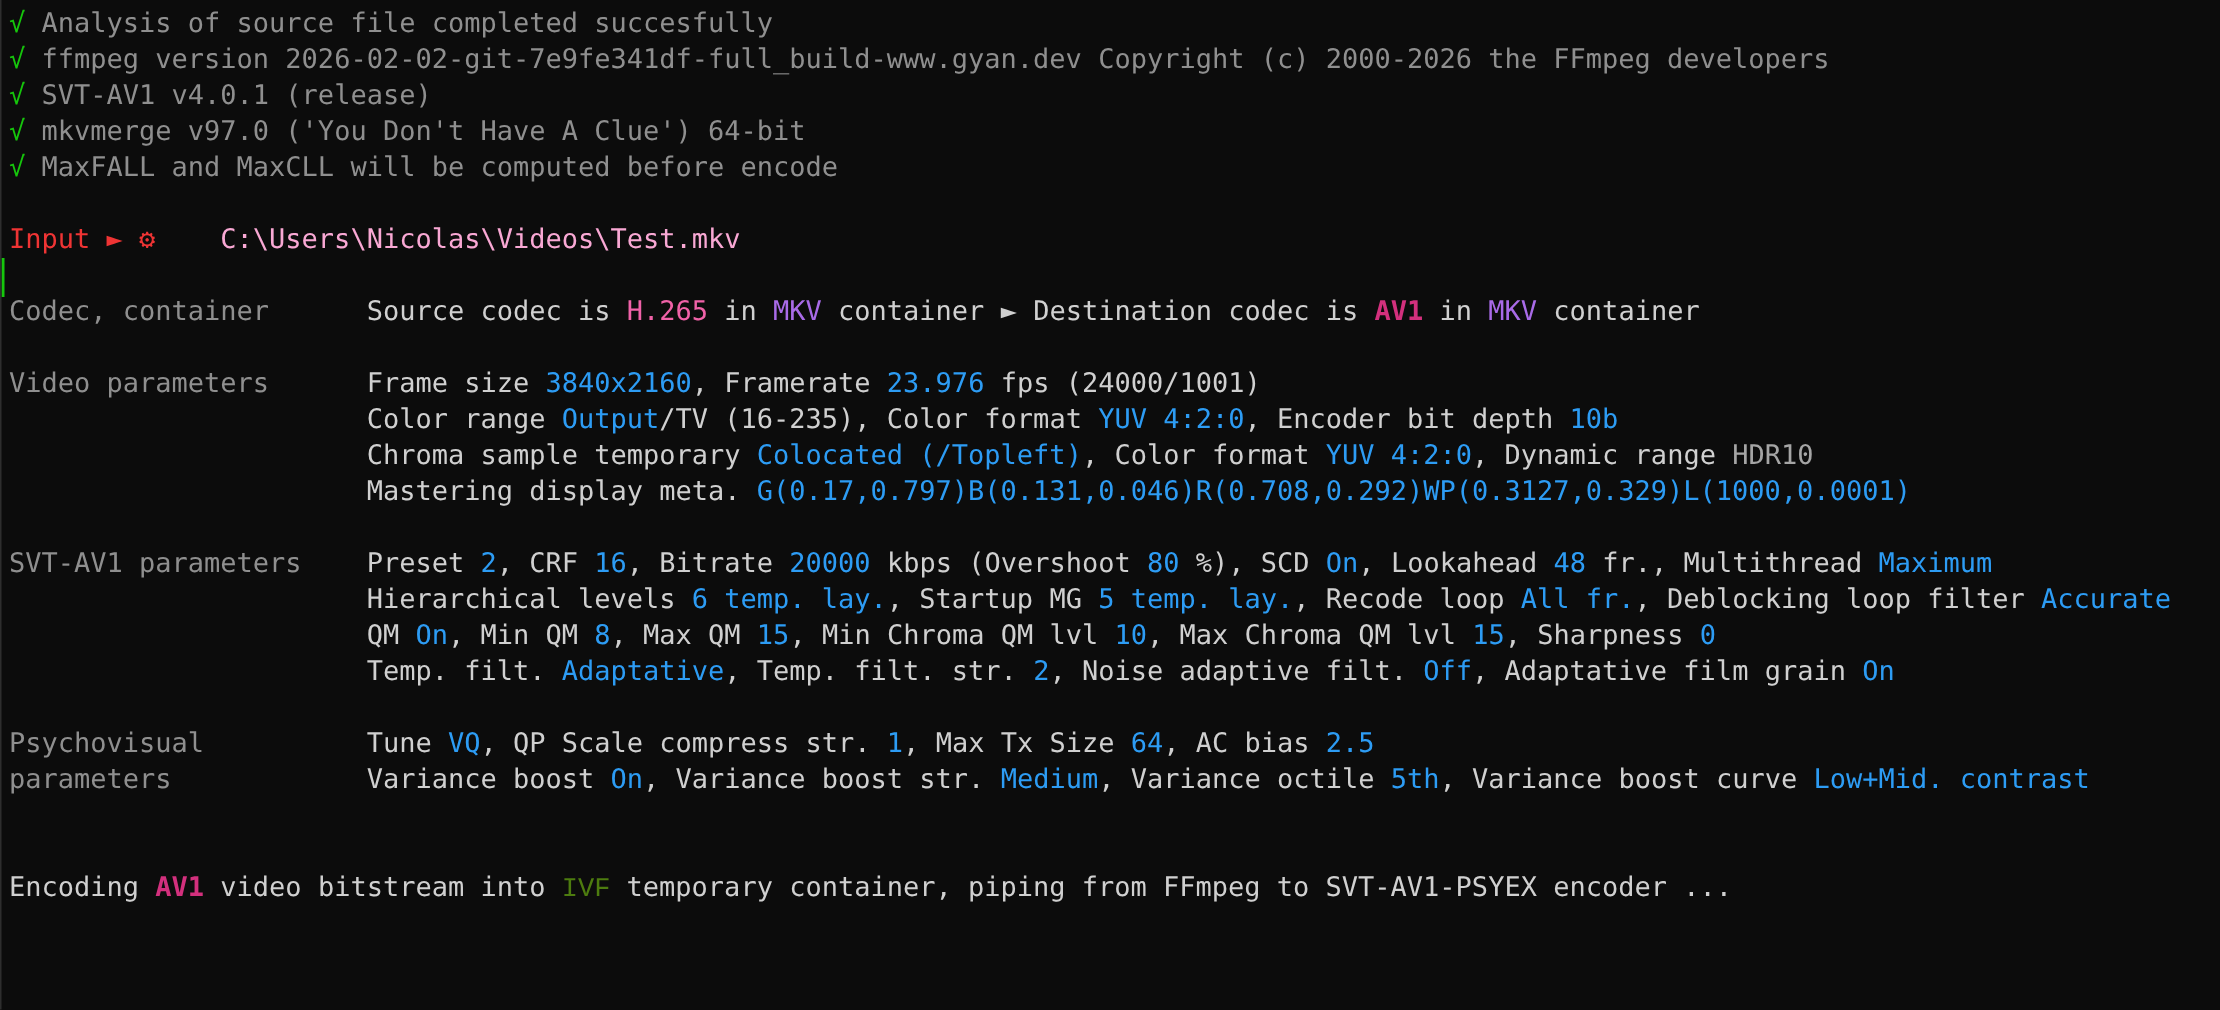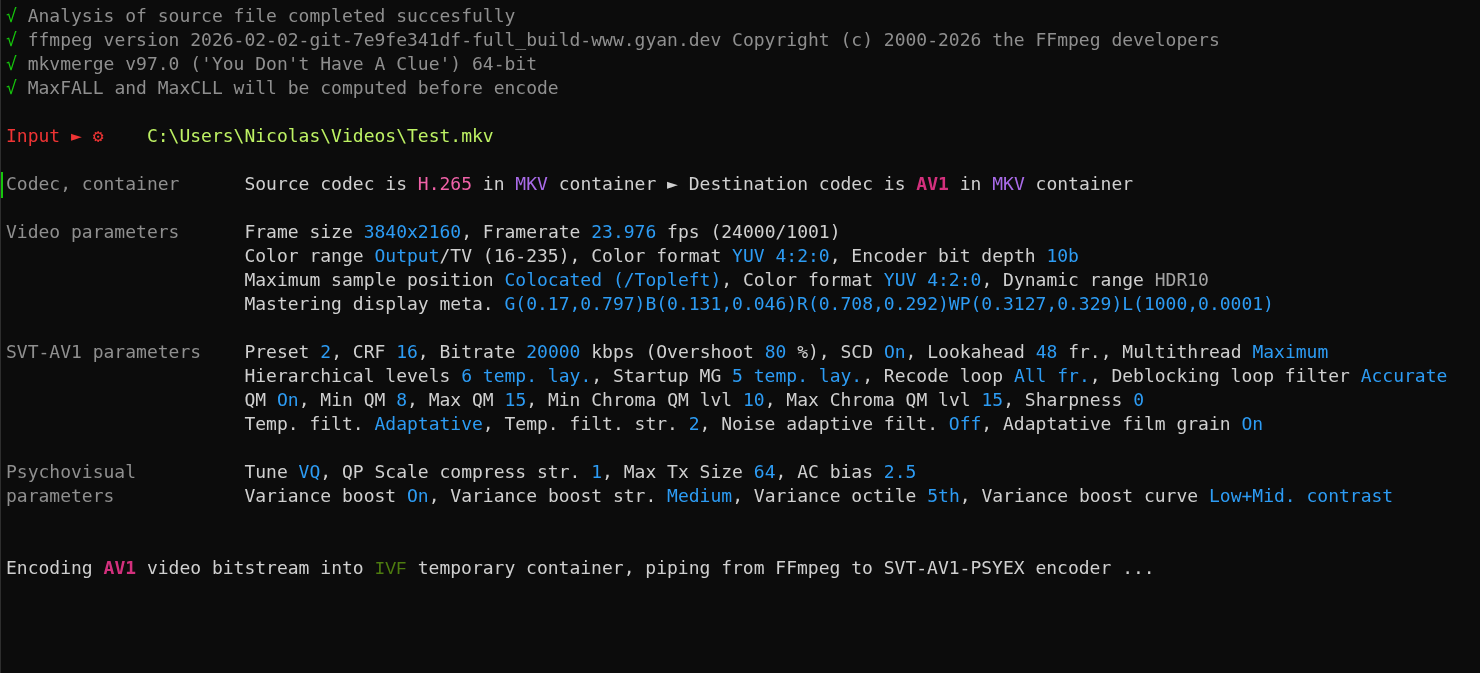--- a/index.html
+++ b/index.html
@@ -20,47 +20,48 @@
   .line{height:24px;white-space:pre;}
   .seg{white-space:pre;}
   .seg.icon{display:inline-block;width:1ch;text-align:center;white-space:normal;}
   
   .c-white   {color:#d0d0d0;}
   .c-muted   {color:#8f8f8f;}
   .c-ok      {color:#16c60c;}
   .c-green   {color:#16c60c;}
   .c-blue    {color:#2d9cf4;}
   .c-red     {color:#ef3434;}
-  .c-redlight{color:#bef264;margin-top:44px;}
+  .c-redlight{color:#f9a8d4;margin-top:44px;}
   .c-pink    {color:#f062a8;}
   .c-purple  {color:#a96be8;margin-top:16px;}
   .c-magenta {color:#d3307d;font-weight:bold;}
   .c-orange  {color:#4d7c0f;font-family:Liberation Mono, monospace;}
   .c-dim     {color:#a5a5a5;}
   .gutter-mark{
     position:absolute;left:0;top:172px;width:2px;height:26px;
     background:#16c60c;
   }
 </style>
 </head>
 <body>
 
 <div id="terminal">
     <div class="line"><span class="seg c-ok">√ </span><span class="seg c-muted">Analysis of source file completed succesfully</span></div>
     <div class="line"><span class="seg c-ok">√ </span><span class="seg c-muted">ffmpeg version 2026-02-02-git-7e9fe341df-full_build-www.gyan.dev Copyright (c) 2000-2026 the FFmpeg developers</span></div>
+    <div class="line"><span class="seg c-ok">√ </span><span class="seg c-muted">SVT-AV1 v4.0.1 (release)</span></div>
     <div class="line"><span class="seg c-ok">√ </span><span class="seg c-muted">mkvmerge v97.0 ('You Don't Have A Clue') 64-bit</span></div>
     <div class="line"><span class="seg c-ok">√ </span><span class="seg c-muted">MaxFALL and MaxCLL will be computed before encode</span></div>
     <div class="line"></div>
     <div class="line"><span class="seg c-red">Input</span><span class="seg c-white"> </span><span class="seg c-red icon">►</span><span class="seg c-white"> </span><span class="seg c-red icon">⚙</span><span class="seg c-white">    </span><span class="seg c-redlight">C:\Users\Nicolas\Videos\Test.mkv</span></div>
     <div class="line"></div>
     <div class="line"><span class="seg c-muted">Codec, container</span><span class="seg c-white">      </span><span class="seg c-white">Source codec is </span><span class="seg c-pink">H.265</span><span class="seg c-white"> in </span><span class="seg c-purple">MKV</span><span class="seg c-white"> container </span><span class="seg c-white icon">►</span><span class="seg c-white"> Destination codec is </span><span class="seg c-magenta">AV1</span><span class="seg c-white"> in </span><span class="seg c-purple">MKV</span><span class="seg c-white"> container</span></div>
     <div class="line"></div>
     <div class="line"><span class="seg c-muted">Video parameters</span><span class="seg c-white">      </span><span class="seg c-white">Frame size </span><span class="seg c-blue">3840x2160</span><span class="seg c-white">, Framerate </span><span class="seg c-blue">23.976</span><span class="seg c-white"> fps (24000/1001)</span></div>
     <div class="line"><span class="seg c-white">                      </span><span class="seg c-white">Color range </span><span class="seg c-blue">Output</span><span class="seg c-white">/TV (16-235), Color format </span><span class="seg c-blue">YUV 4:2:0</span><span class="seg c-white">, Encoder bit depth </span><span class="seg c-blue">10b</span></div>
-    <div class="line"><span class="seg c-white">                      </span><span class="seg c-white">Maximum sample position </span><span class="seg c-blue">Colocated (/Topleft)</span><span class="seg c-white">, Color format </span><span class="seg c-blue">YUV 4:2:0</span><span class="seg c-white">, Dynamic range </span><span class="seg c-dim">HDR10</span></div>
+    <div class="line"><span class="seg c-white">                      </span><span class="seg c-white">Chroma sample temporary </span><span class="seg c-blue">Colocated (/Topleft)</span><span class="seg c-white">, Color format </span><span class="seg c-blue">YUV 4:2:0</span><span class="seg c-white">, Dynamic range </span><span class="seg c-dim">HDR10</span></div>
     <div class="line"><span class="seg c-white">                      </span><span class="seg c-white">Mastering display meta. </span><span class="seg c-blue">G(0.17,0.797)B(0.131,0.046)R(0.708,0.292)WP(0.3127,0.329)L(1000,0.0001)</span></div>
     <div class="line"></div>
     <div class="line"><span class="seg c-muted">SVT-AV1 parameters</span><span class="seg c-white">    </span><span class="seg c-white">Preset </span><span class="seg c-blue">2</span><span class="seg c-white">, CRF </span><span class="seg c-blue">16</span><span class="seg c-white">, Bitrate </span><span class="seg c-blue">20000</span><span class="seg c-white"> kbps (Overshoot </span><span class="seg c-blue">80</span><span class="seg c-white"> %), SCD </span><span class="seg c-blue">On</span><span class="seg c-white">, Lookahead </span><span class="seg c-blue">48</span><span class="seg c-white"> fr., Multithread </span><span class="seg c-blue">Maximum</span></div>
     <div class="line"><span class="seg c-white">                      </span><span class="seg c-white">Hierarchical levels </span><span class="seg c-blue">6 temp. lay.</span><span class="seg c-white">, Startup MG </span><span class="seg c-blue">5 temp. lay.</span><span class="seg c-white">, Recode loop </span><span class="seg c-blue">All fr.</span><span class="seg c-white">, Deblocking loop filter </span><span class="seg c-blue">Accurate</span></div>
     <div class="line"><span class="seg c-white">                      </span><span class="seg c-white">QM </span><span class="seg c-blue">On</span><span class="seg c-white">, Min QM </span><span class="seg c-blue">8</span><span class="seg c-white">, Max QM </span><span class="seg c-blue">15</span><span class="seg c-white">, Min Chroma QM lvl </span><span class="seg c-blue">10</span><span class="seg c-white">, Max Chroma QM lvl </span><span class="seg c-blue">15</span><span class="seg c-white">, Sharpness </span><span class="seg c-blue">0</span></div>
     <div class="line"><span class="seg c-white">                      </span><span class="seg c-white">Temp. filt. </span><span class="seg c-blue">Adaptative</span><span class="seg c-white">, Temp. filt. str. </span><span class="seg c-blue">2</span><span class="seg c-white">, Noise adaptive filt. </span><span class="seg c-blue">Off</span><span class="seg c-white">, Adaptative film grain </span><span class="seg c-blue">On</span></div>
     <div class="line"></div>
     <div class="line"><span class="seg c-muted">Psychovisual</span><span class="seg c-white">          </span><span class="seg c-white">Tune </span><span class="seg c-blue">VQ</span><span class="seg c-white">, QP Scale compress str. </span><span class="seg c-blue">1</span><span class="seg c-white">, Max Tx Size </span><span class="seg c-blue">64</span><span class="seg c-white">, AC bias </span><span class="seg c-blue">2.5</span></div>
     <div class="line"><span class="seg c-muted">parameters</span><span class="seg c-white">            </span><span class="seg c-white">Variance boost </span><span class="seg c-blue">On</span><span class="seg c-white">, Variance boost str. </span><span class="seg c-blue">Medium</span><span class="seg c-white">, Variance octile </span><span class="seg c-blue">5th</span><span class="seg c-white">, Variance boost curve </span><span class="seg c-blue">Low+Mid. contrast</span></div>
     <div class="line"></div>

